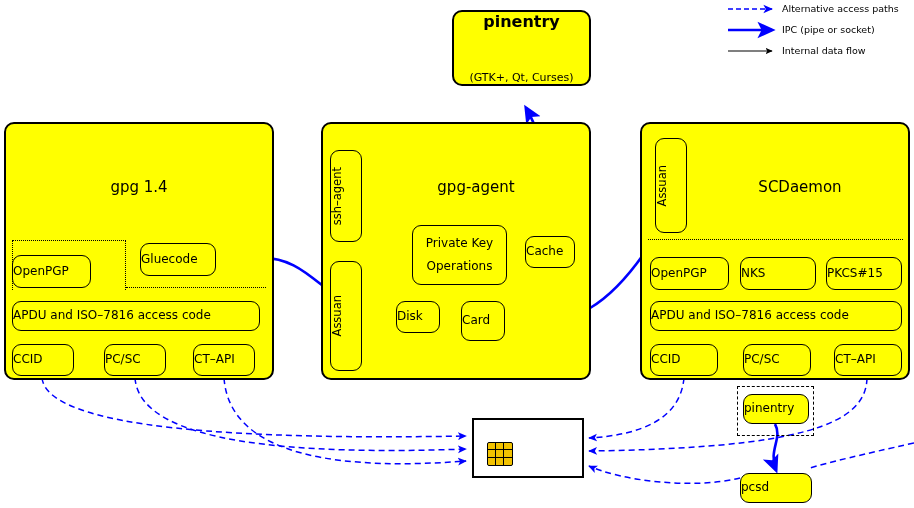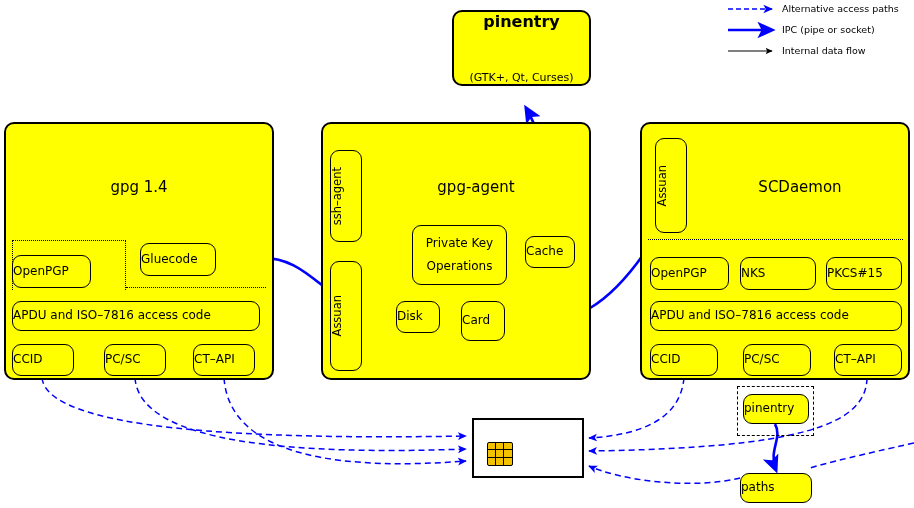--- a/index.html
+++ b/index.html
@@ -144,21 +144,21 @@
 
   <div class="box subbox" style="left:650px;top:301px;width:252px;height:30px;">APDU and ISO–7816 access code</div>
 
   <div class="box subbox" style="left:650px;top:344px;width:68px;height:32px;">CCID</div>
   <div class="box subbox" style="left:743px;top:344px;width:68px;height:32px;">PC/SC</div>
   <div class="box subbox" style="left:834px;top:344px;width:68px;height:32px;">CT–API</div>
 
   <div class="dashregion" style="left:737px;top:386px;width:77px;height:50px;"></div>
   <div class="box subbox" style="left:743px;top:394px;width:66px;height:30px;">pinentry</div>
 
-  <div class="box subbox" style="left:740px;top:473px;width:72px;height:30px;">paths</div>
+  <div class="box subbox" style="left:740px;top:473px;width:72px;height:30px;">pcsd</div>
 
   <div class="card" style="left:472px;top:418px;width:112px;height:60px;">
     <div class="chip" style="left:13px;top:22px;width:24px;height:22px;">
       <div class="chipline" style="left:0;top:6px;width:24px;height:1.4px;"></div>
       <div class="chipline" style="left:0;top:14px;width:24px;height:1.4px;"></div>
       <div class="chipline" style="left:7px;top:0;width:1.4px;height:22px;"></div>
       <div class="chipline" style="left:15px;top:0;width:1.4px;height:22px;"></div>
     </div>
   </div>
 

